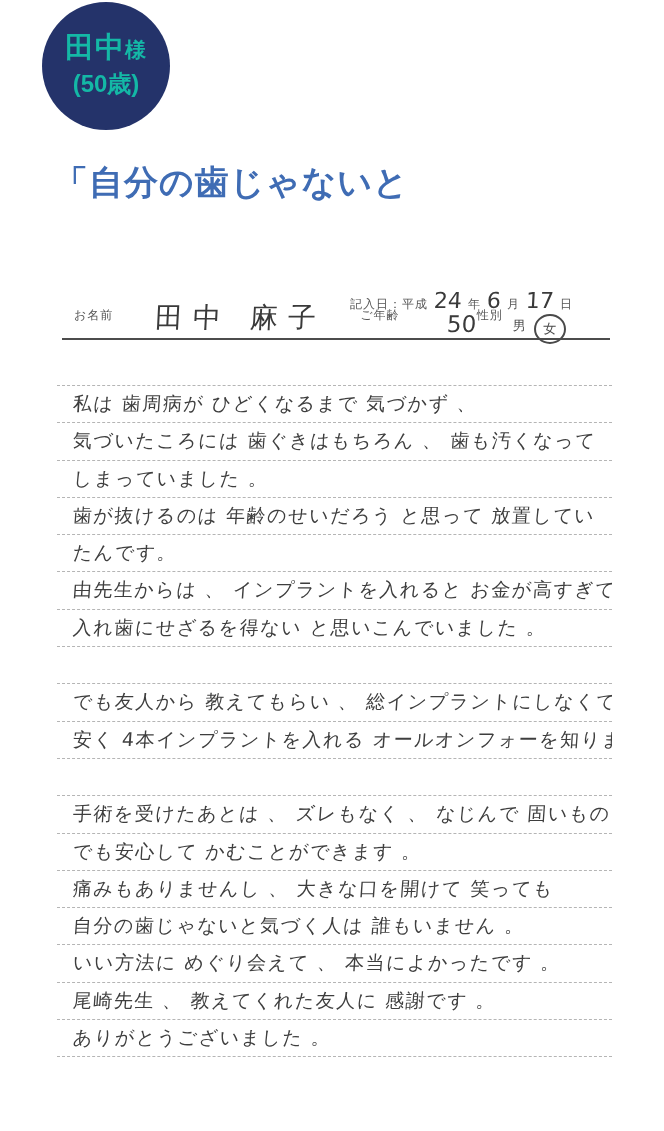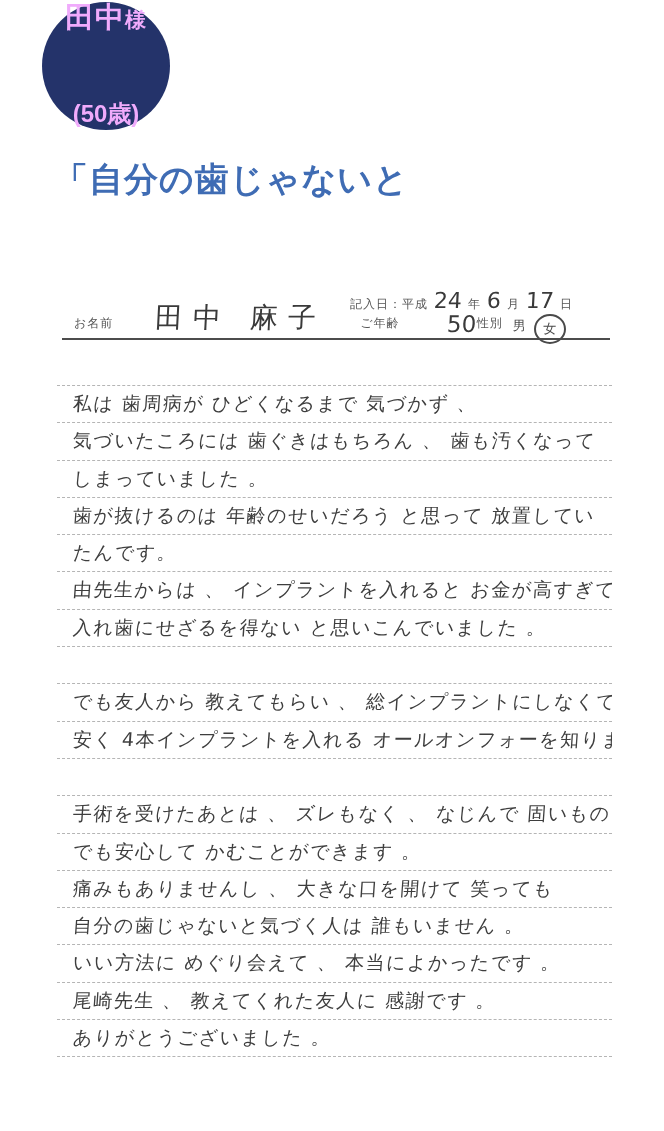--- a/index.html
+++ b/index.html
@@ -2,40 +2,40 @@
 <html><head>
 <meta charset="utf-8">
 <style>
   html,body{margin:0;padding:0;background:#ffffff;}
   body{width:664px;height:1131px;position:relative;font-family:"Liberation Sans","DejaVu Sans",sans-serif;overflow:hidden;}
 
   .page{position:absolute;left:0;top:55px;right:0;bottom:0;background:#ffffff;border-radius:12px 12px 0 0;}
 
   
   .badge{position:absolute;left:42px;top:2px;width:128px;height:128px;border-radius:50%;
-         background:#24336a;color:#f0abfc;display:flex;flex-direction:column;align-items:center;justify-content:space-between;z-index:5;}
+         background:#24336a;color:#14b8a6;display:flex;flex-direction:column;align-items:center;justify-content:center;z-index:5;}
   .badge .name{font-size:29px;font-weight:bold;letter-spacing:1px;line-height:1.1;}
   .badge .name .sama{font-size:21px;}
   .badge .age{font-size:24px;font-weight:bold;margin-top:4px;}
 
   
   .headline{position:absolute;left:54px;top:158px;width:580px;
-            font-family:Liberation Mono, monospace;font-weight:600;
+            font-family:Liberation Serif, serif;font-weight:600;
             color:#3f6cb4;font-size:34px;line-height:1.45;letter-spacing:1px;}
   .headline .l2{display:block;margin-left:127px;}
 
   
   .date-row{position:absolute;left:350px;top:288px;width:268px;display:flex;align-items:baseline;color:#4a4a4a;}
   .date-row .print{font-size:12px;letter-spacing:1px;color:#555;}
   .date-row .hand{font-size:22px;margin:0 6px;}
   .hand{font-family:"DejaVu Sans",sans-serif;color:#3a3a3a;transform:skewX(-3deg);display:inline-block;}
 
   .name-row{position:absolute;left:62px;top:294px;width:548px;height:44px;
             border-bottom:2px solid #4c4c4c;display:flex;align-items:flex-end;color:#4a4a4a;}
-  .name-row .print{font-size:12px;letter-spacing:1px;color:#555;padding-bottom:6px;}
+  .name-row .print{font-size:12px;letter-spacing:1px;color:#555;padding-bottom:14px;}
   .lbl-name{margin-left:12px;}
   .val-name{font-size:28px;margin-left:42px;letter-spacing:10px;padding-bottom:1px;}
   .lbl-age{margin-left:34px;}
   .val-age{font-size:23px;margin-left:48px;padding-bottom:1px;}
   .lbl-gender{}
   .g-male{font-size:13px;color:#4a4a4a;margin-left:10px;padding-bottom:3px;}
   .g-female{font-size:13px;color:#4a4a4a;margin-left:8px;margin-bottom:-6px;
             border:2px solid #4a4a4a;border-radius:50%;width:28px;height:26px;
             display:flex;align-items:center;justify-content:center;}
 

